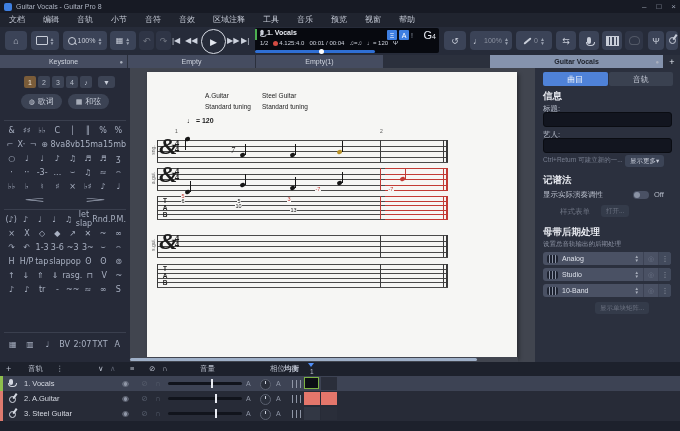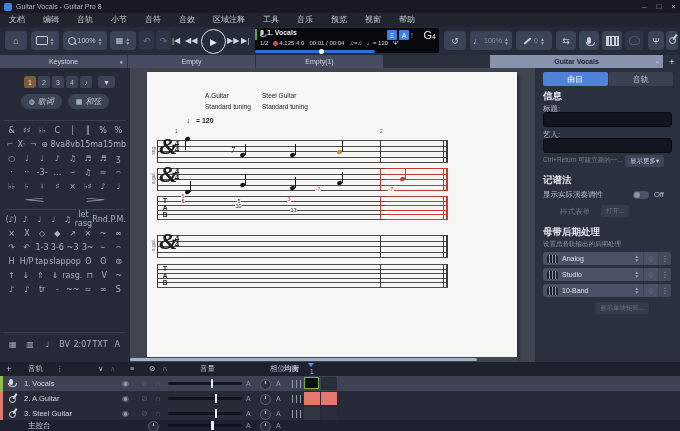--- a/index.html
+++ b/index.html
@@ -48,21 +48,21 @@
   .tab .pin{position:absolute;right:4px;font-size:6px;color:#aab0bd;}
   .tab.is-active{background:#8593ad;color:#1c2029;font-weight:bold;}
   #tab-add{width:16px;height:13px;display:flex;align-items:center;justify-content:center;color:#e4e8f0;font-size:9px;}
   #tab-spacer{flex:1;background:#2b303d;}
   
   #sidebar{position:absolute;left:0;top:68px;width:130px;height:294px;background:#262a38;}
   #voices{position:absolute;left:24px;top:8px;display:flex;gap:2px;}
   .voice-btn{width:12px;height:12px;background:#3c4354;border-radius:2px;display:flex;align-items:center;justify-content:center;font-size:7px;color:#b9bfcc;}
   .voice-btn.on{background:#7a5c39;color:#f0e6d6;}
   #pick-btn{width:17px;height:12px;background:#3c4354;border-radius:3px;margin-left:4px;display:flex;align-items:center;justify-content:center;color:#c8cdd8;font-size:7px;}
-  #lyric-chord{position:absolute;left:8px;top:26px;display:flex;gap:6px;width:114px;justify-content:center;font-style:italic;}
+  #lyric-chord{position:absolute;left:8px;top:26px;display:flex;gap:6px;width:114px;justify-content:center;}
   .lc-btn{height:15px;padding:0 8px;background:#3c4354;border-radius:8px;display:flex;align-items:center;gap:3px;font-size:8px;color:#cdd2dd;}
   #palette{position:absolute;left:4px;top:50px;width:122px;}
   .pal-divider{height:1px;background:#3a3f4e;margin:2px 0;}
   .pal-row{display:flex;height:14px;align-items:center;}
   .pal-cell{flex:1;text-align:center;font-size:8px;color:#a9b1c2;font-family:"DejaVu Sans",sans-serif;}
   .pal-cell.it{font-style:italic;font-family:"Liberation Serif",serif;}
   #pal-bottom{position:absolute;left:4px;top:268px;width:122px;display:flex;height:16px;align-items:center;}
   
   #score-area{position:absolute;left:130px;top:68px;width:405px;height:294px;background:#41454f;}
   #score-page{position:absolute;left:17px;top:4px;width:370px;height:286px;background:#f6f6f4;box-shadow:2px 2px 4px rgba(0,0,0,.4);color:#1c1c1c;}
@@ -359,21 +359,21 @@
           <div class="pal-cell" style="transform: scaleX(4); font-size: 7px;">&lt;</div>
           <div class="pal-cell" style="transform: scaleX(4); font-size: 7px;">&gt;</div>
         </div>
         <div class="pal-divider"></div>
         <div class="pal-row">
           <div class="pal-cell">(♪)</div>
           <div class="pal-cell">♪</div>
           <div class="pal-cell">♩</div>
           <div class="pal-cell">♩</div>
           <div class="pal-cell">♫</div>
-          <div class="pal-cell">let rasg</div>
+          <div class="pal-cell">let slap</div>
           <div class="pal-cell">Rnd.</div>
           <div class="pal-cell">P.M.</div>
         </div>
         <div class="pal-row">
           <div class="pal-cell">×</div>
           <div class="pal-cell">X</div>
           <div class="pal-cell">◇</div>
           <div class="pal-cell">◆</div>
           <div class="pal-cell">↗</div>
           <div class="pal-cell">✕</div>
@@ -678,24 +678,14 @@
             <div class="vhandle" style="left: 46.62px;"></div>
           </div>
           <div class="mico" style="left: 246px; font-size: 7px;">A</div>
           <div class="knob" style="left: 260px;"></div>
           <div class="mico" style="left: 276px; font-size: 7px;">A</div>
           <div class="eqmini"></div>
           <div class="cell" style="left: 304px; background: rgb(50, 55, 68);"></div>
           <div class="cell" style="left: 321px; background: rgb(42, 46, 58);"></div>
         </div>
       </div>
-    <div class="mrow" style="top:58px;height:11px;background:#1e2230;">
-      <span class="mname" style="left:28px;line-height:11px;">主控台</span>
-      <span class="knob" style="left:148px;top:1px;"></span>
-      <span class="vslider" style="top:4px;">
-          <span class="vhandle" style="left:43px;"></span>
-        </span>
-      <span class="mico" style="left:246px;line-height:11px;font-size:7px;">A</span>
-      <span class="knob" style="left:260px;top:1px;"></span>
-      <span class="mico" style="left:276px;line-height:11px;font-size:7px;">A</span>
-    </div>
   </div>
 </div>
 
 </body></html>

